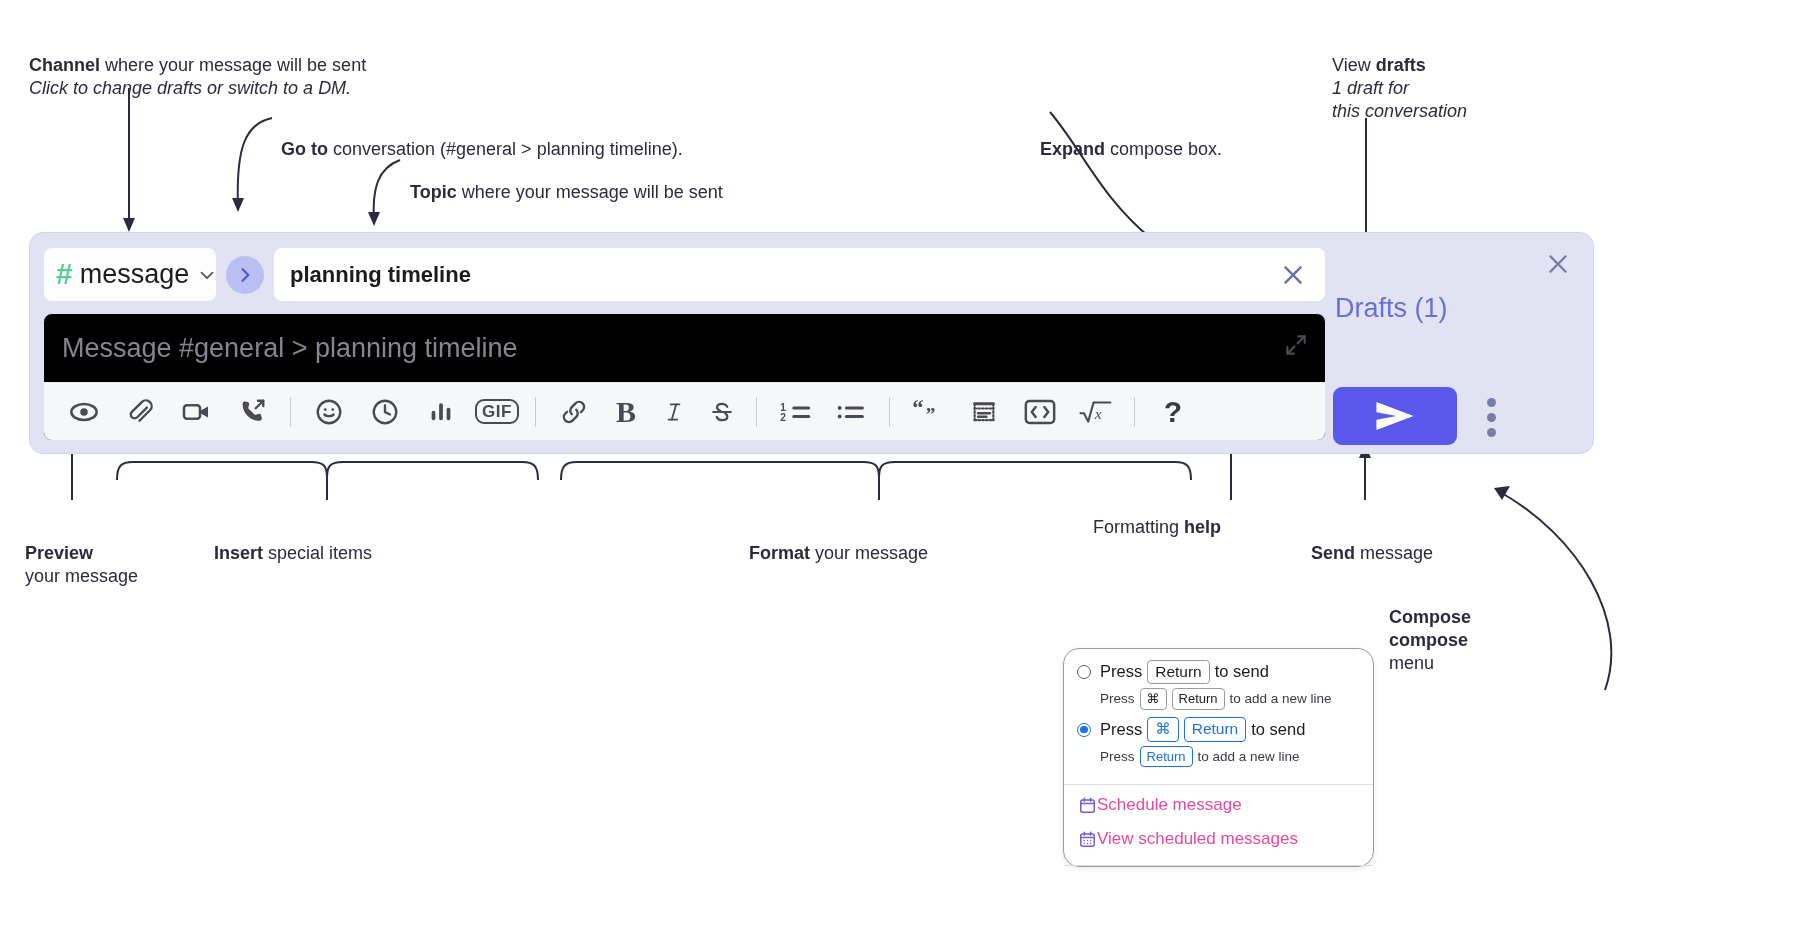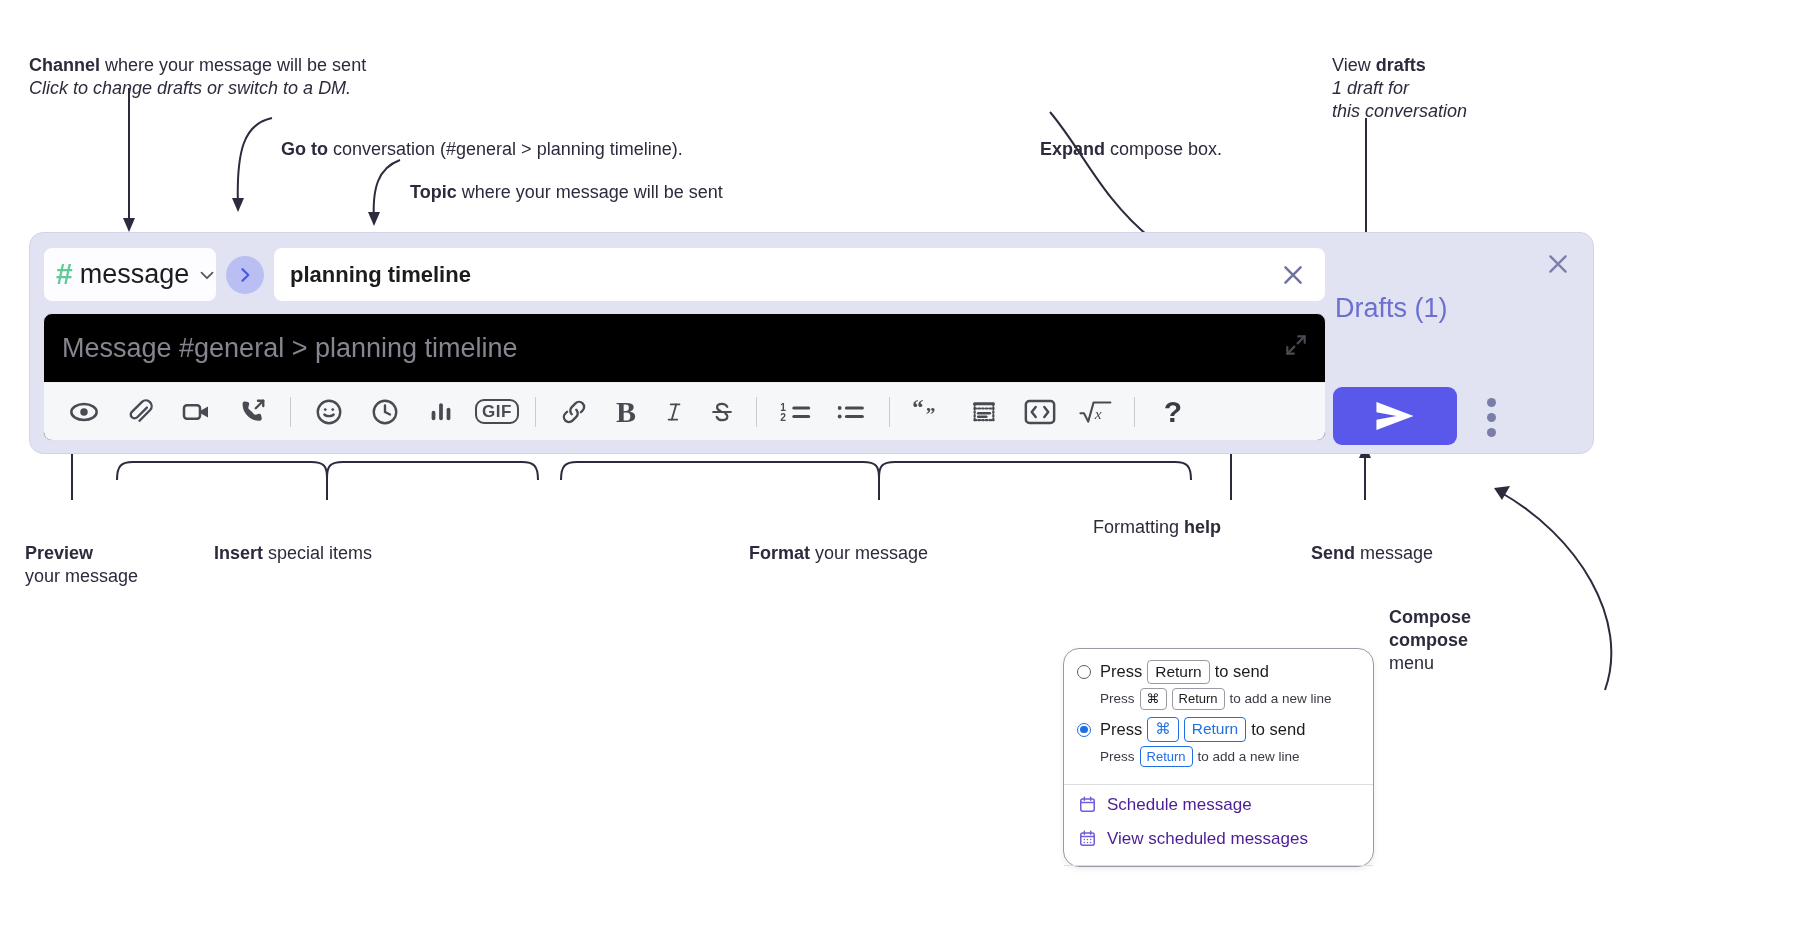--- a/index.html
+++ b/index.html
@@ -119,21 +119,21 @@
   .radio-row .txt { font-size:16.5px; color:#1d1c1d; display:flex; align-items:center; gap:5px; }
   .sub-row { display:flex; align-items:center; padding:3px 12px 3px 36px; font-size:13.5px; color:#3a3a44; gap:5px; }
   .key {
     display:inline-flex; align-items:center; justify-content:center;
     border:1px solid #9a9aa5; border-radius:4px; background:#fff;
     padding:1px 6px; font-size:13px; color:#1d1c1d; line-height:1.35;
   }
   .radio-row .key { font-size:15.5px; padding:1px 7px; }
   .key.blue { border-color:#1f6fe5; color:#1f6fe5; }
   .menu-div { height:1px; background:#dcdce2; margin:9px 0 0 0; }
-  .menu-item { display:flex; align-items:flex-start; gap:10px; padding:7px 12px 7px 14px; cursor:pointer; font-size:17px; color:#4c1d95; }
+  .menu-item { display:flex; align-items:center; padding:7px 12px 7px 14px; cursor:pointer; font-size:17px; color:#ec4899; }
   .menu-item .mi-ic { color:#6f5fd6; display:flex; align-items:center; flex:0 0 auto; }
 </style>
 </head>
 <body>
 
 <div class="stage">
 
   <div class="anno a-lg" style="left:29px; top:22px;">
     <span class="ln"><b>Channel</b><span> where your message will be sent</span></span>
     <span class="ln"><i>Click to change drafts or switch to a DM.</i></span>

